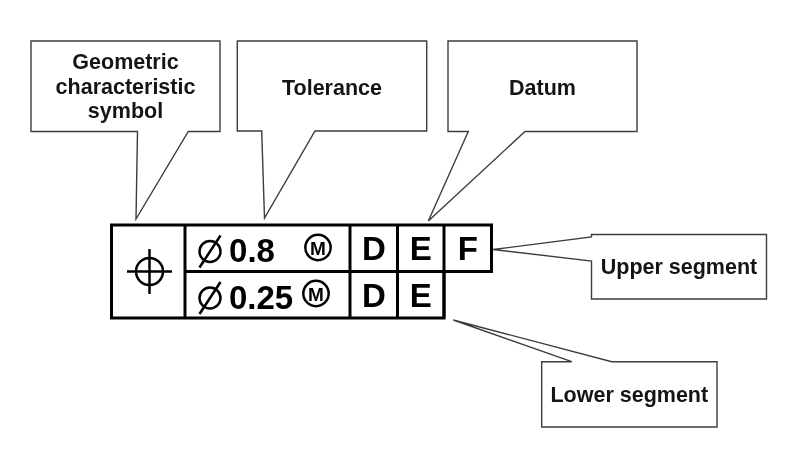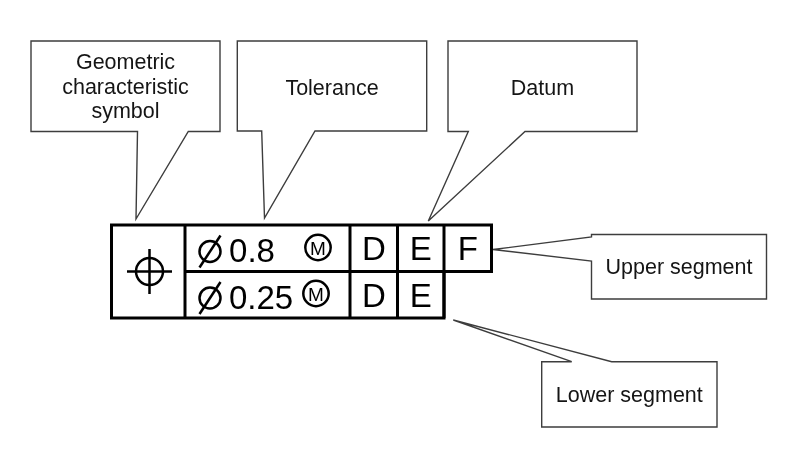--- a/index.html
+++ b/index.html
@@ -7,20 +7,21 @@
     --callout-line:#3d3d3d;
     --bg:#ffffff;
   }
   html,body{margin:0;padding:0;background:var(--bg);}
   .stage{
     position:relative;
     width:768px;height:450px;
     background:var(--bg);
     overflow:hidden;
     font-family:"Liberation Sans", sans-serif;
+    font-weight:bold;
   }
   svg{display:block;}
   .callout-shape{
     fill:var(--bg);
     stroke:var(--callout-line);
     stroke-width:1.4;
     stroke-linejoin:miter;
   }
   .callout-text{
     fill:#151515;

